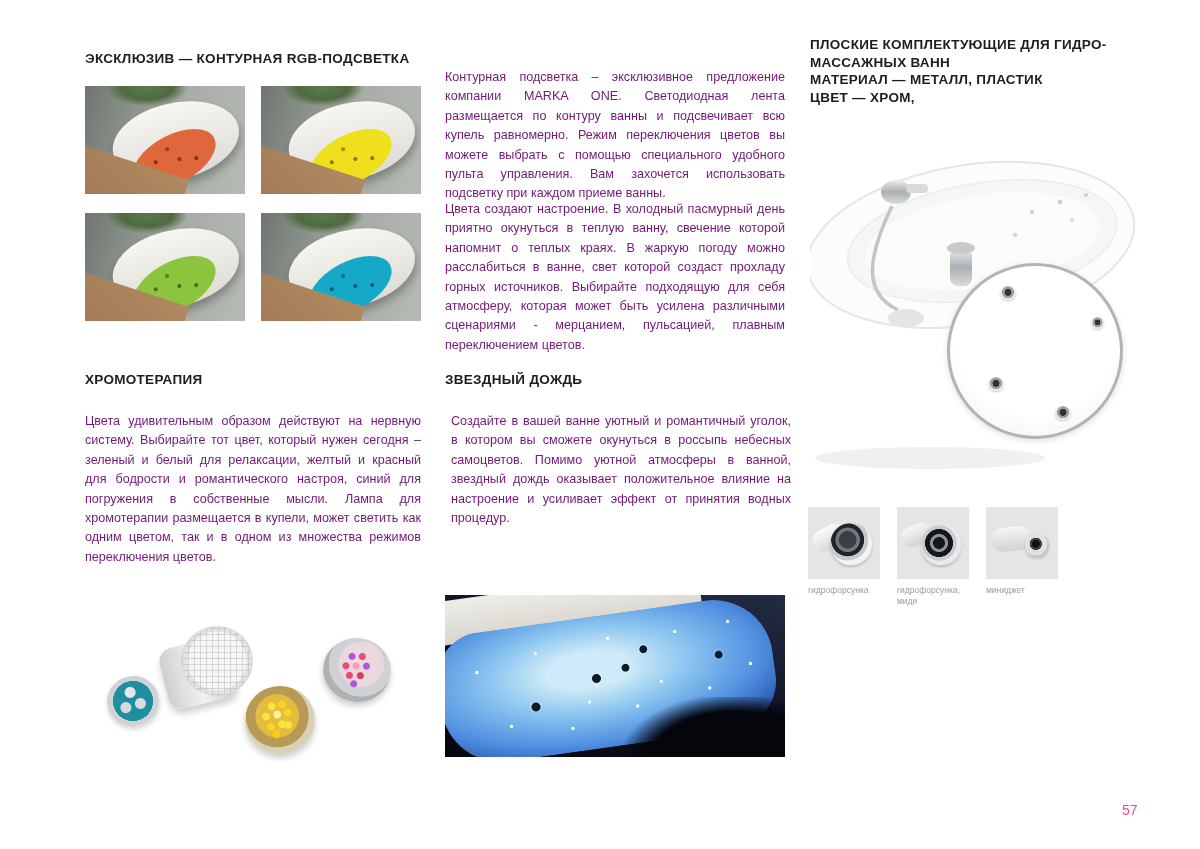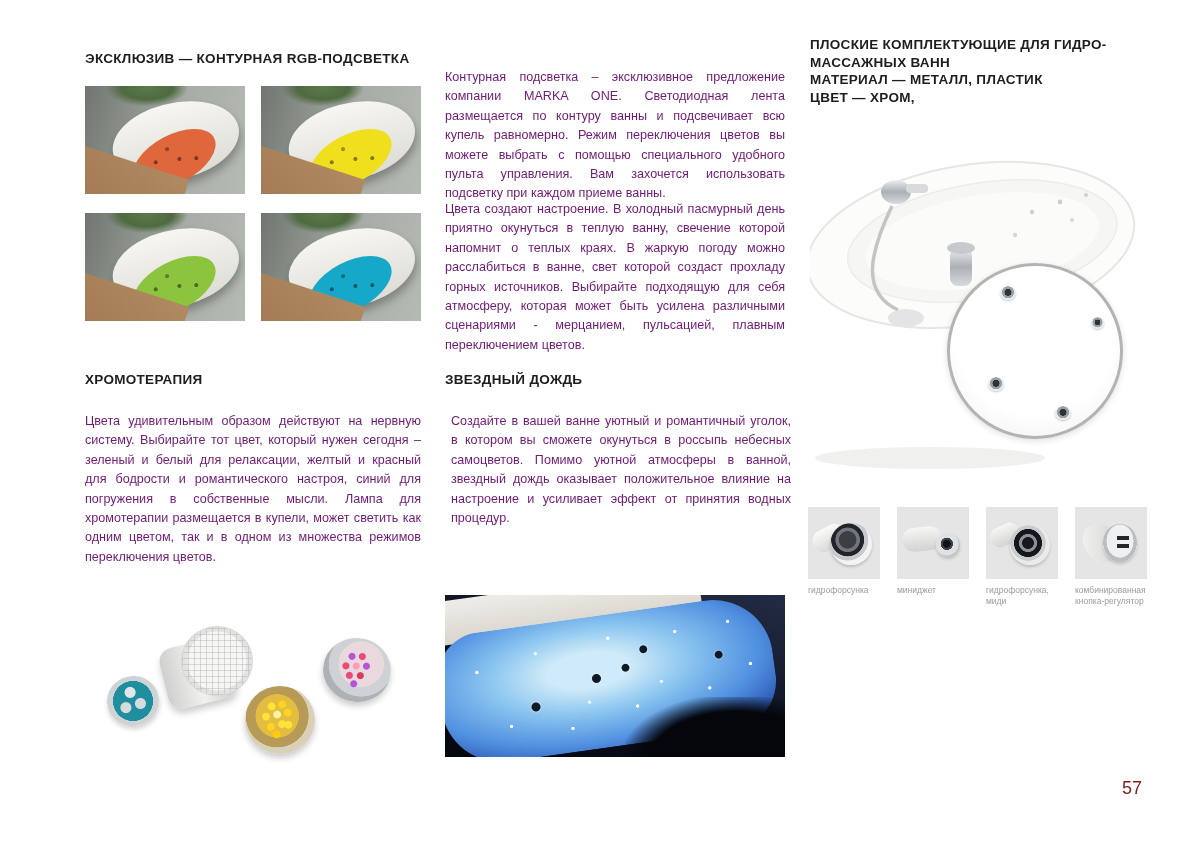--- a/index.html
+++ b/index.html
@@ -158,21 +158,21 @@
     background:linear-gradient(90deg,#efefed,#d6d6d4);transform:rotate(24deg);}
   .pv-turbo::after{width:34px;height:26px;right:12px;top:12px;border-radius:50% 50% 42% 42%;
     background:radial-gradient(circle at 45% 40%,#f2f3f4 0 28%,#2c3035 30% 44%,#cfd2d4 46% 62%,#8f9398 64%);
     transform:rotate(14deg);box-shadow:0 2px 3px rgba(0,0,0,.18);}
 
   .pv-hose::before{width:50px;height:50px;left:7px;top:9px;border-radius:50%;
     border:8px solid #d2d2d0;box-shadow:inset 0 0 0 3px #ffffff,0 0 0 3px #bcbcba,inset 0 0 0 6px #c4c4c2;}
   .pv-hose::after{width:16px;height:16px;right:7px;top:13px;border-radius:50%;
     background:radial-gradient(circle,#17191c 0 40%,#3a3e42 42% 60%,#7d8286 62%);}
 
-  .pagenum{position:absolute;left:1122px;top:778px;font-size:18px;color:#7f1d1d;}
+  .pagenum{position:absolute;left:1122px;top:802px;font-size:14px;color:#ec4899;}
 </style>
 </head>
 <body>
 
 <div class="page">
 
   <div class="h1" style="left:85px;top:51px;width:380px;">ЭКСКЛЮЗИВ — КОНТУРНАЯ RGB-ПОДСВЕТКА</div>
 
   <div class="tub-grid">
     <div class="tub">
@@ -267,27 +267,23 @@
       <div class="mjet" style="left:105px;top:140px;"></div>
     </div>
   </div>
 
   <div class="parts">
     <div class="part">
       <div class="part-photo pv-jet"></div>
       <div class="part-label">гидрофорсунка</div>
     </div>
     <div class="part">
+      <div class="part-photo pv-midi"></div>
+      <div class="part-label">гидрофорсунка, миди</div>
+    </div>
+    <div class="part">
       <div class="part-photo pv-mini"></div>
       <div class="part-label">миниджет</div>
     </div>
-    <div class="part">
-      <div class="part-photo pv-midi"></div>
-      <div class="part-label">гидрофорсунка, миди</div>
-    </div>
-    <div class="part">
-      <div class="part-photo pv-combo"></div>
-      <div class="part-label">комбинированная кнопка-регулятор</div>
-    </div>
   </div>
 
   <div class="pagenum">57</div>
 </div>
 
 </body></html>

